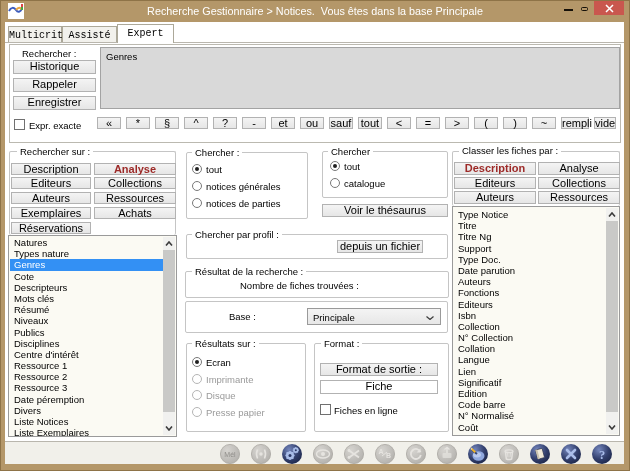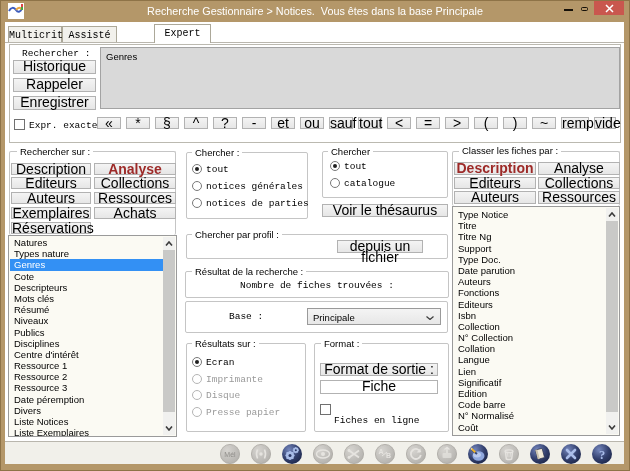--- a/index.html
+++ b/index.html
@@ -8,39 +8,39 @@
 #win { position:absolute; left:0; top:0; width:630px; height:471px; background:#b49769; outline:none; }
 .edge { position:absolute; background:#8e7347; }
 #client { position:absolute; left:5px; top:22px; width:619px; height:442px; background:#ffffff; }
 
 #title { position:absolute; left:0; top:0; width:630px; height:22px; background:#b49769; }
 #title .txt { position:absolute; left:0; right:0; top:5px; text-align:center; color:#fff; font-size:10.8px; }
 #appicon { position:absolute; left:8px; top:3px; width:16px; height:16px; background:#fff; }
 #btn-close { position:absolute; left:594px; top:1px; width:30px; height:14px; background:#c9574e; }
 
 .tab { position:absolute; top:26px; height:17px; border:1px solid #aca899; border-bottom:none; background:#f2f1ec; text-align:center; padding-top:3px; font-size:10px;font-family:Liberation Mono, monospace; }
-#tab3 { top:24px; height:19px; background:#fff; z-index:3;margin-left:37px; }
+#tab3 { top:24px; height:19px; background:#fff; z-index:3; }
 #page { position:absolute; left:5px; top:42px; width:619px; height:399px; background:#fff; border-top:1px solid #b9b6ad; }
 
 .gb { position:absolute; border:1px solid #c5c5c5; border-radius:2px; }
 .gb-label { position:absolute; background:#fff; padding:0 3px; white-space:nowrap; }
-.btn { position:absolute; background:linear-gradient(#f4f4f4,#e6e6e6); border:1px solid #b2b2b2; text-align:center; font-size:14px; line-height:11px; }
+.btn { position:absolute; background:linear-gradient(#f4f4f4,#e6e6e6); border:1px solid #b2b2b2; text-align:center; font-size:11px; line-height:11px; }
 .white-btn { background:#fff; }
 .lb { position:absolute; border:1px solid #9a9a9a; background:#fbfaf3; overflow:hidden; }
 .lb .item { height:11.2px; line-height:11.2px; padding-left:4px; white-space:nowrap; }
 .sel { background:#3390f4; color:#fff; }
 .sb { position:absolute; right:1px; top:1px; bottom:1px; width:12px; background:#f1f1ef; }
 .sb .ar { position:absolute; left:0; width:12px; height:13px; }
 .sb .ar svg { display:block; margin:4px auto 0; }
 .sb .thumb { position:absolute; left:0; width:12px; background:#c9c9c7; }
 .radio { position:absolute; width:10px; height:10px; border:1px solid #787878; border-radius:50%; background:#fff; }
 .radio.on::after { content:""; position:absolute; left:2px; top:2px; width:4px; height:4px; border-radius:50%; background:#202020; }
 .radio.dis { border-color:#b5b5b5; }
 .cb { position:absolute; width:11px; height:11px; border:1px solid #707070; background:#fff; }
-.lbl { position:absolute; white-space:nowrap;font-family:Liberation Mono, monospace; }
+.lbl { position:absolute; white-space:nowrap; }
 .gray { color:#9a9a9a; }
 .red { color:#9d2a28; font-weight:bold; }
 
 #toolbar { position:absolute; left:5px; top:441px; width:619px; height:23px; background:#f1f0ea; border-top:1px solid #b9b6ad; }
 </style>
 </head>
 <body>
 <div id="win">
   <div id="title">
     <div class="txt">Recherche Gestionnaire &gt; Notices.&nbsp; Vous êtes dans la base Principale</div>
@@ -186,21 +186,21 @@
   <div class="radio dis" style="left:192px;top:390px;"></div>
     <div class="lbl gray" style="left:206px;top:390px;">Disque</div>
   <div class="radio dis" style="left:192px;top:407px;"></div>
     <div class="lbl gray" style="left:206px;top:407px;">Presse papier</div>
 
   <div class="gb" style="left:314px;top:343px;width:135px;height:89px;"></div>
   <div class="gb-label" style="left:321px;top:338px;">Format :</div>
   <div class="btn" style="left:320px;top:363px;width:118px;height:13px;">Format de sortie :</div>
   <div class="btn white-btn" style="left:320px;top:380px;width:118px;height:14px;text-align:center;">Fiche</div>
   <div class="cb" style="left:320px;top:404px;"></div>
-  <div class="lbl" style="left:334px;top:415px;">Fiches en ligne</div>
+  <div class="lbl" style="left:334px;top:405px;">Fiches en ligne</div>
 
   <div class="gb" style="left:452px;top:151px;width:168px;height:55px;border-bottom:none;"></div>
   <div class="gb-label" style="left:459px;top:145px;">Classer les fiches par :</div>
   <div class="btn red" style="left:454px;top:162px;width:82px;height:12.5px;">Description</div>
   <div class="btn" style="left:538px;top:162px;width:82px;height:12.5px;">Analyse</div>
   <div class="btn" style="left:454px;top:176.6px;width:82px;height:12.5px;">Editeurs</div>
   <div class="btn" style="left:538px;top:176.6px;width:82px;height:12.5px;">Collections</div>
   <div class="btn" style="left:454px;top:191.2px;width:82px;height:12.5px;">Auteurs</div>
   <div class="btn" style="left:538px;top:191.2px;width:82px;height:12.5px;">Ressources</div>
   <div class="lb" id="rightlist" style="left:452px;top:206px;width:168px;height:230px;">

